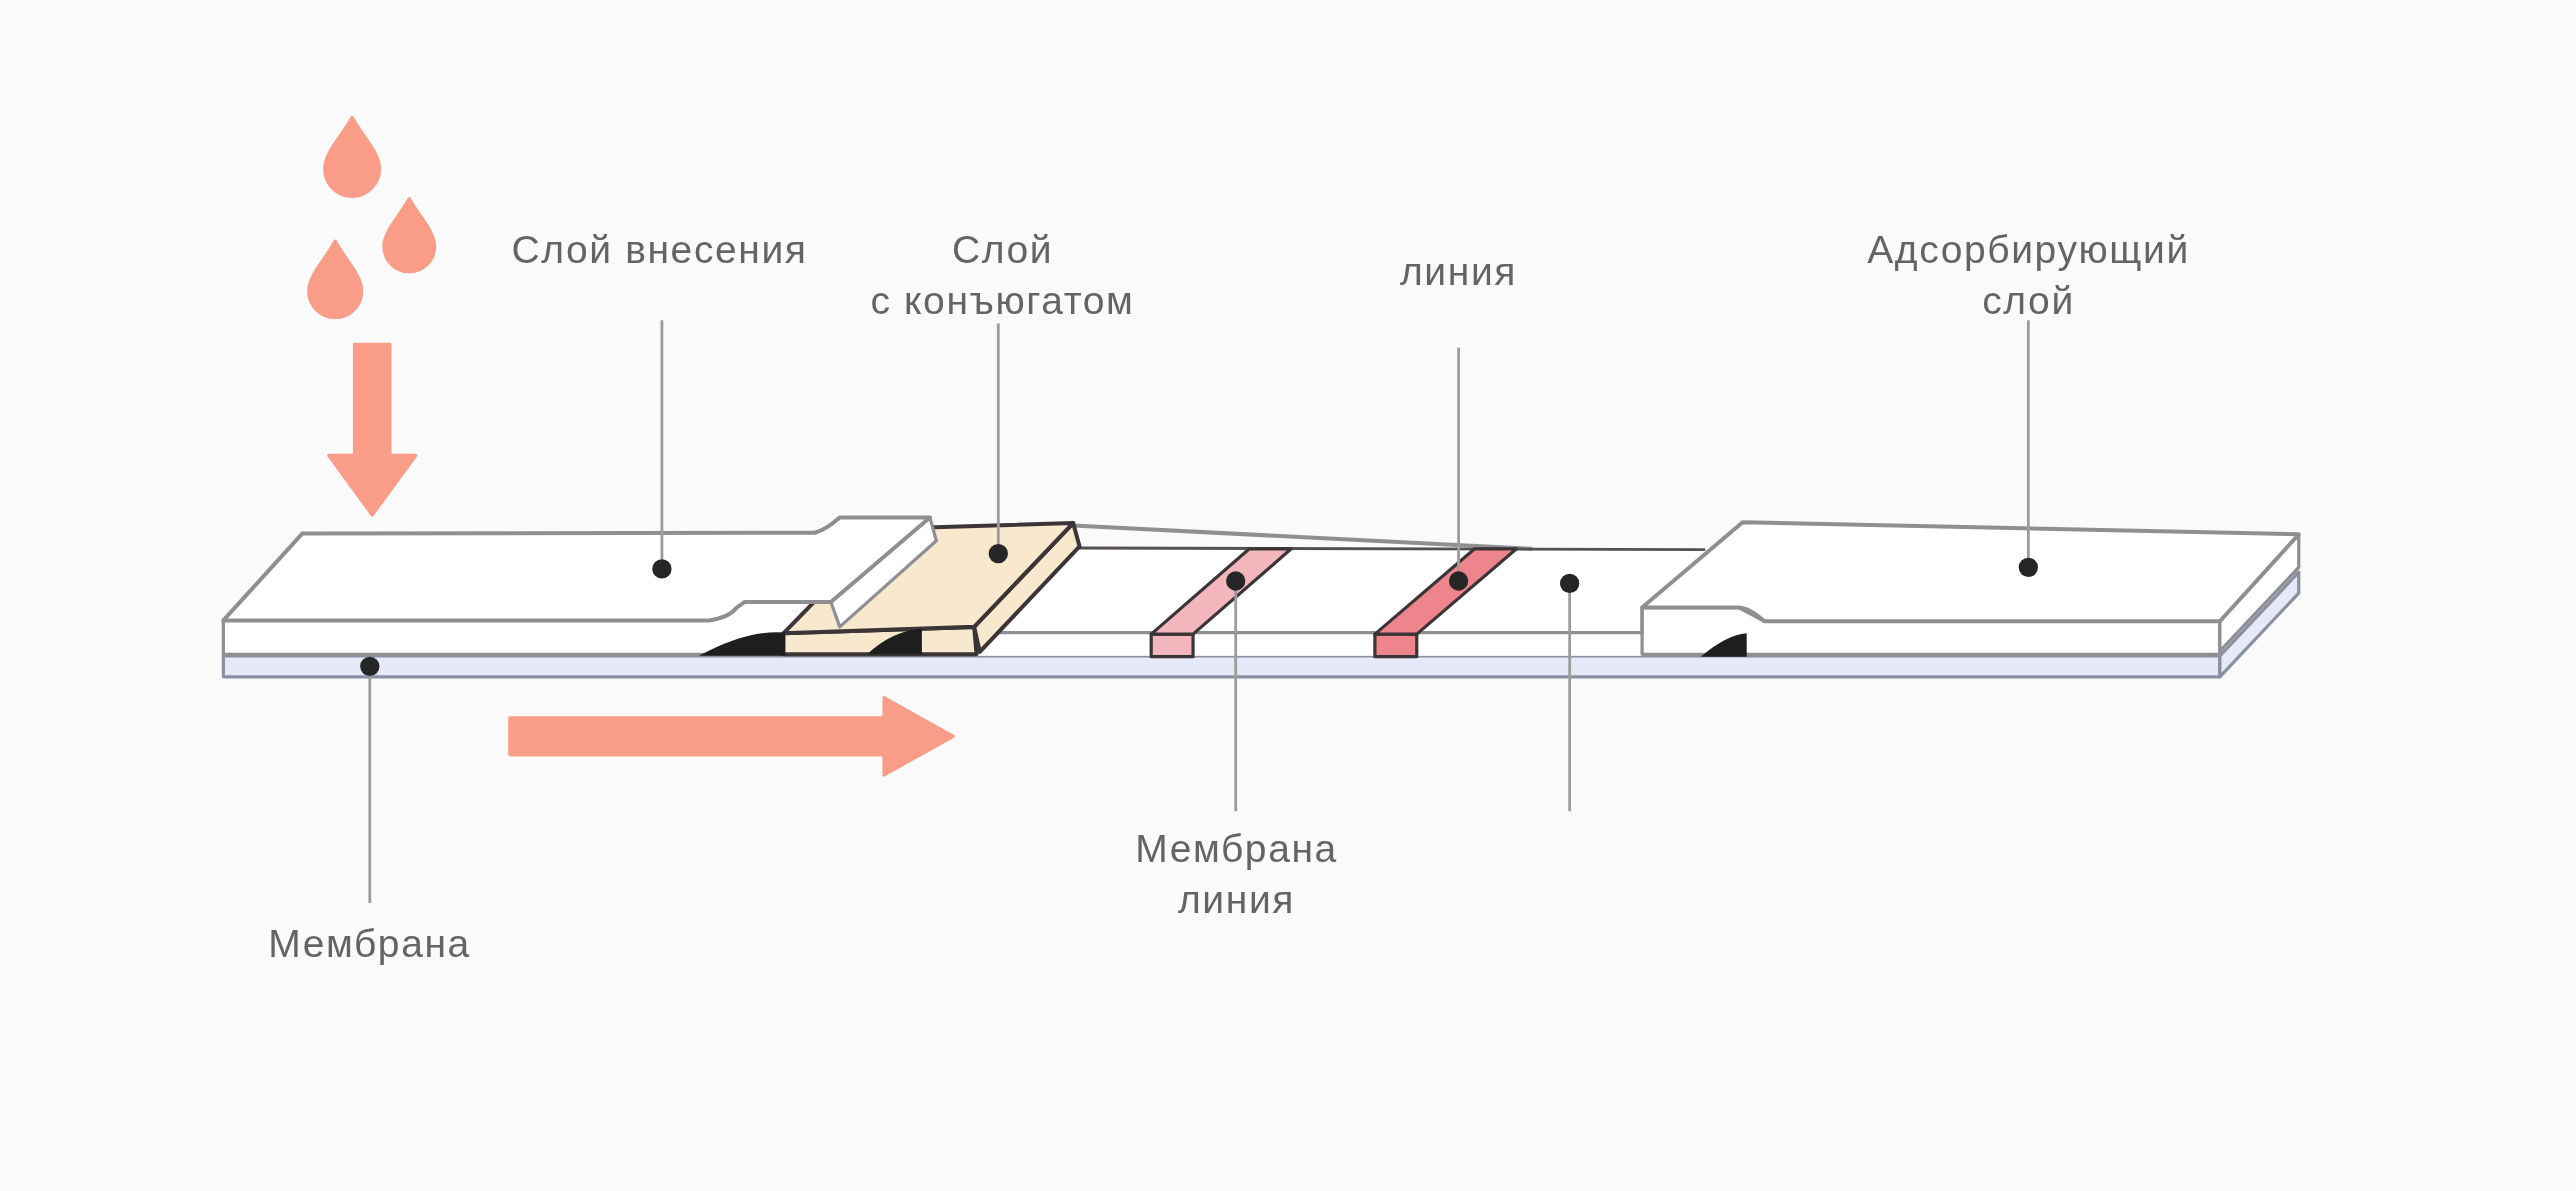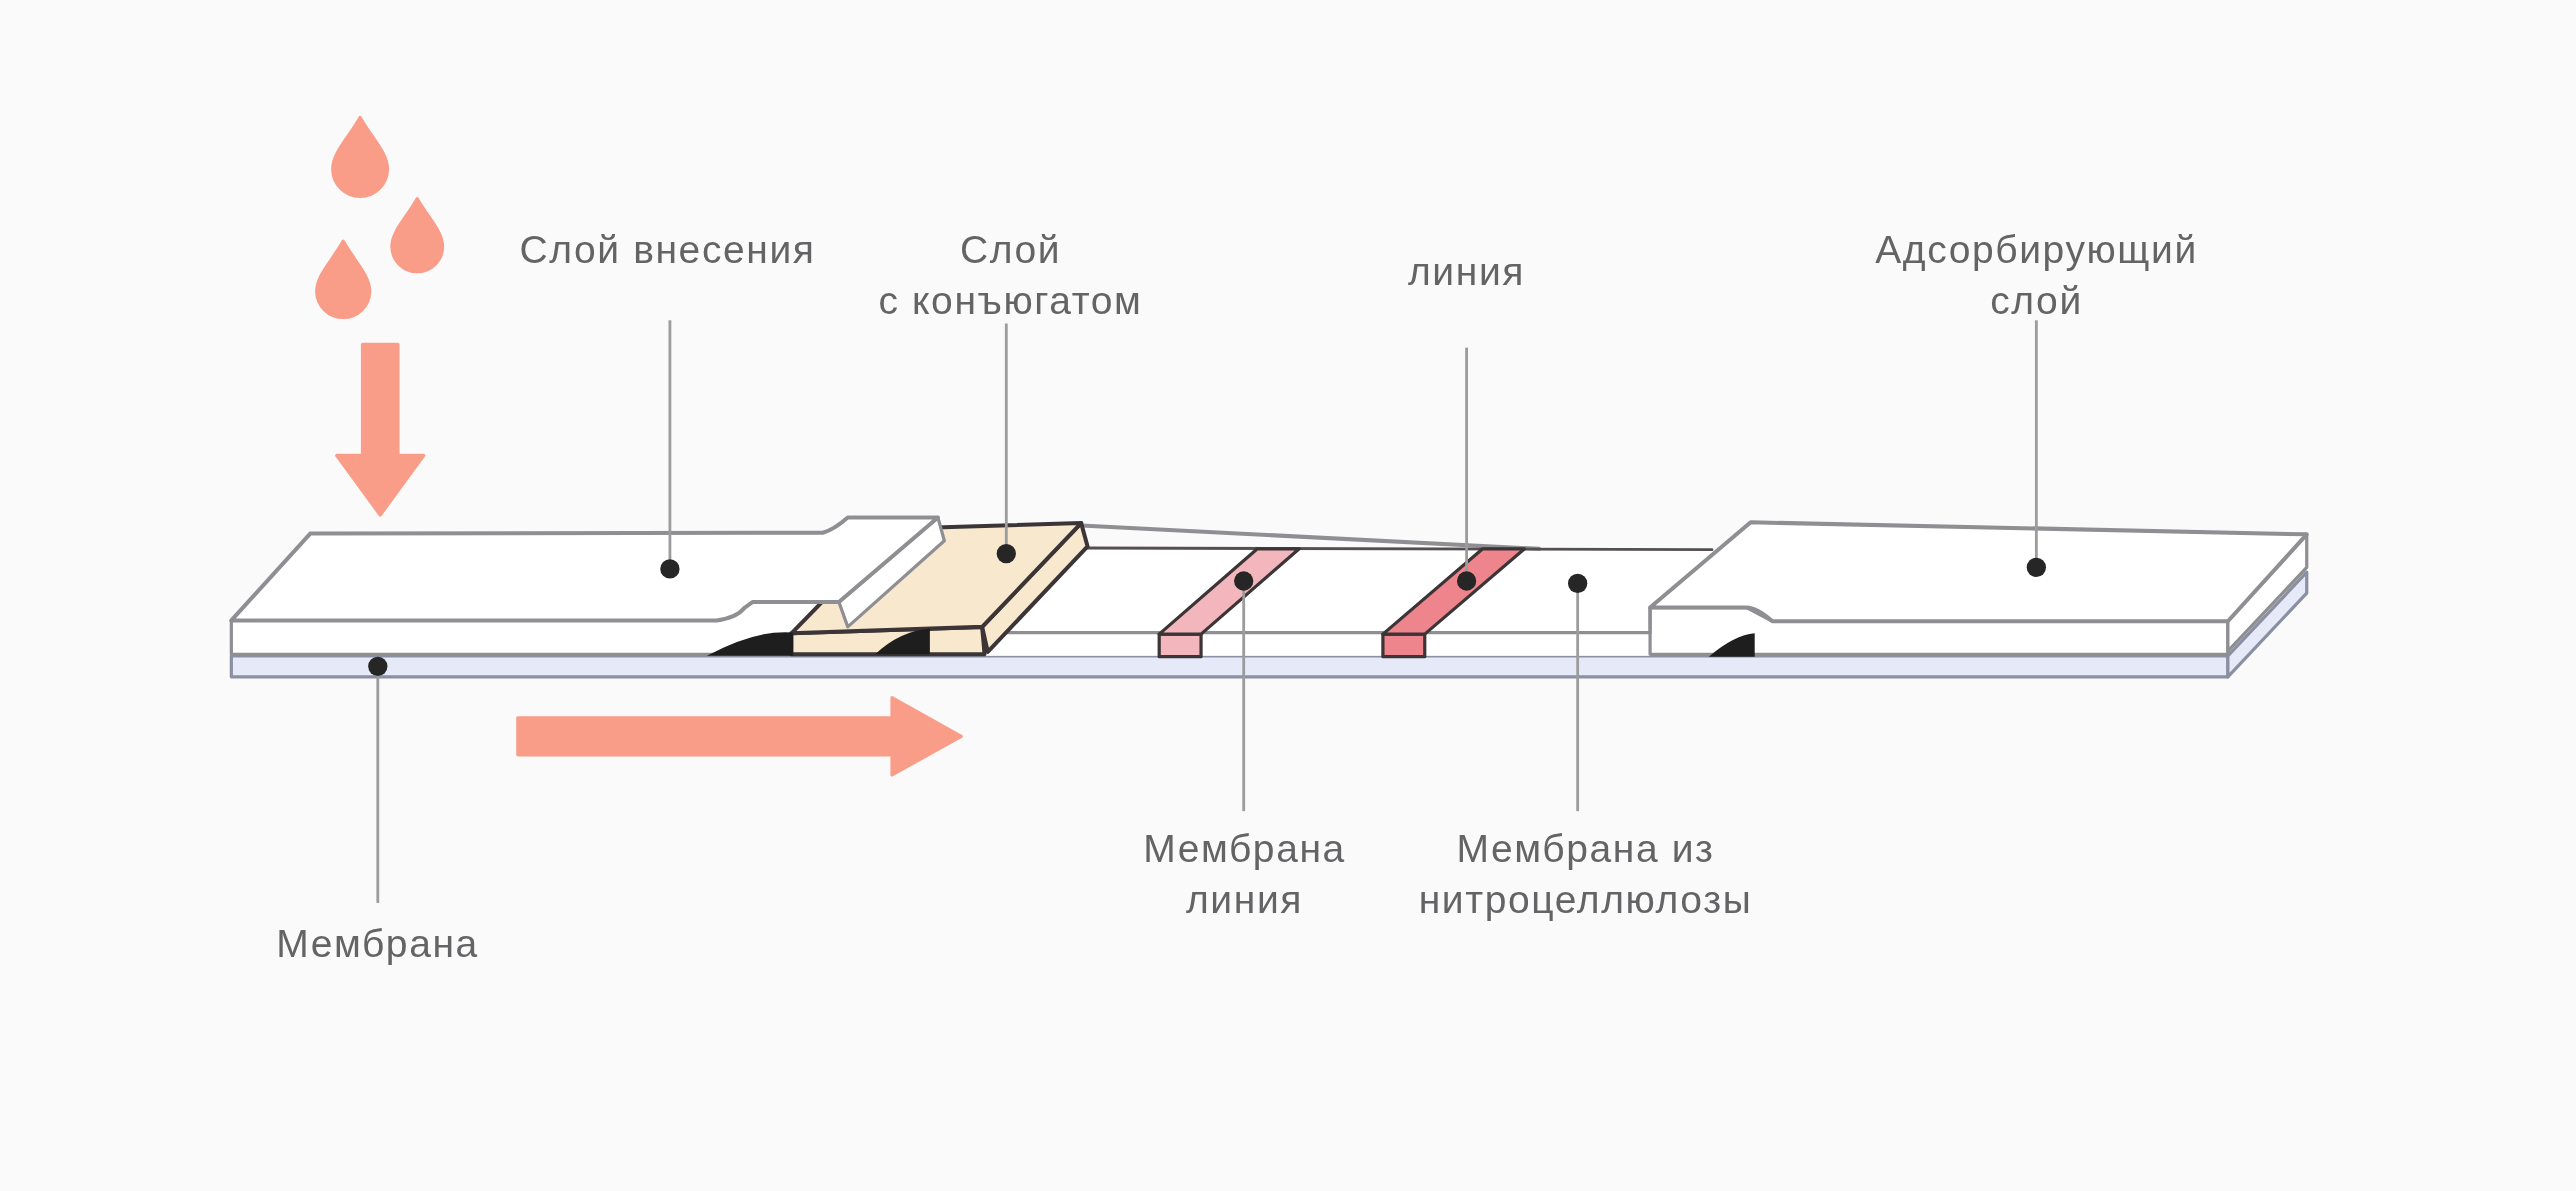--- a/index.html
+++ b/index.html
@@ -7,21 +7,21 @@
     --beige:#F8E8CD; --test-pink:#F4B6BD; --control-red:#EE858C; --backing-fill:#E6E9F8;
     --backing-stroke:#8A90A2; --label-text:#646466; --leader:#9C9C9C; --dot:#262626;
     --pad-fill:#FFFFFF; --wedge:#1E1E1E;
   }
   html,body{margin:0;padding:0;}
   body{
     width:2576px;height:1191px;position:relative;overflow:hidden;
     background:var(--background);
     font-family:"Liberation Sans","DejaVu Sans",sans-serif;
   }
-  #stage{position:absolute;left:8px;top:0;width:2388px;height:1191px;}
+  #stage{position:absolute;left:0;top:0;width:2388px;height:1191px;}
   svg{position:absolute;left:0;top:0;display:block;}
   .label{
     position:absolute;width:515px;text-align:center;
     color:var(--label-text);font-size:39px;line-height:51px;letter-spacing:1.6px;
     font-weight:400;
   }
   .label span{display:block;}
   .pad{fill:var(--pad-fill);stroke:var(--pad-outline);stroke-width:5;stroke-linejoin:round;}
   .pad-thin{fill:var(--pad-fill);stroke:var(--pad-outline);stroke-width:4;stroke-linejoin:round;}
   .backing{fill:var(--backing-fill);stroke:var(--backing-stroke);stroke-width:4;stroke-linejoin:round;}
@@ -139,23 +139,19 @@
   <div class="label" style="left:1771px;top:224px">
     <span>Адсорбирующий</span>
     <span>слой</span>
   </div>
 
   <div class="label" style="left:979px;top:823px">
     <span>Мембрана</span>
     <span>линия</span>
   </div>
 
-  <div class="label" style="left:1320px;top:823px">
-    <span>Мембрана из</span>
-    <span>нитроцеллюлозы</span>
-  </div>
 
   <div class="label" style="left:112px;top:918px">
     <span>Мембрана</span>
   </div>
 
 </div>
 
 
 </body></html>

